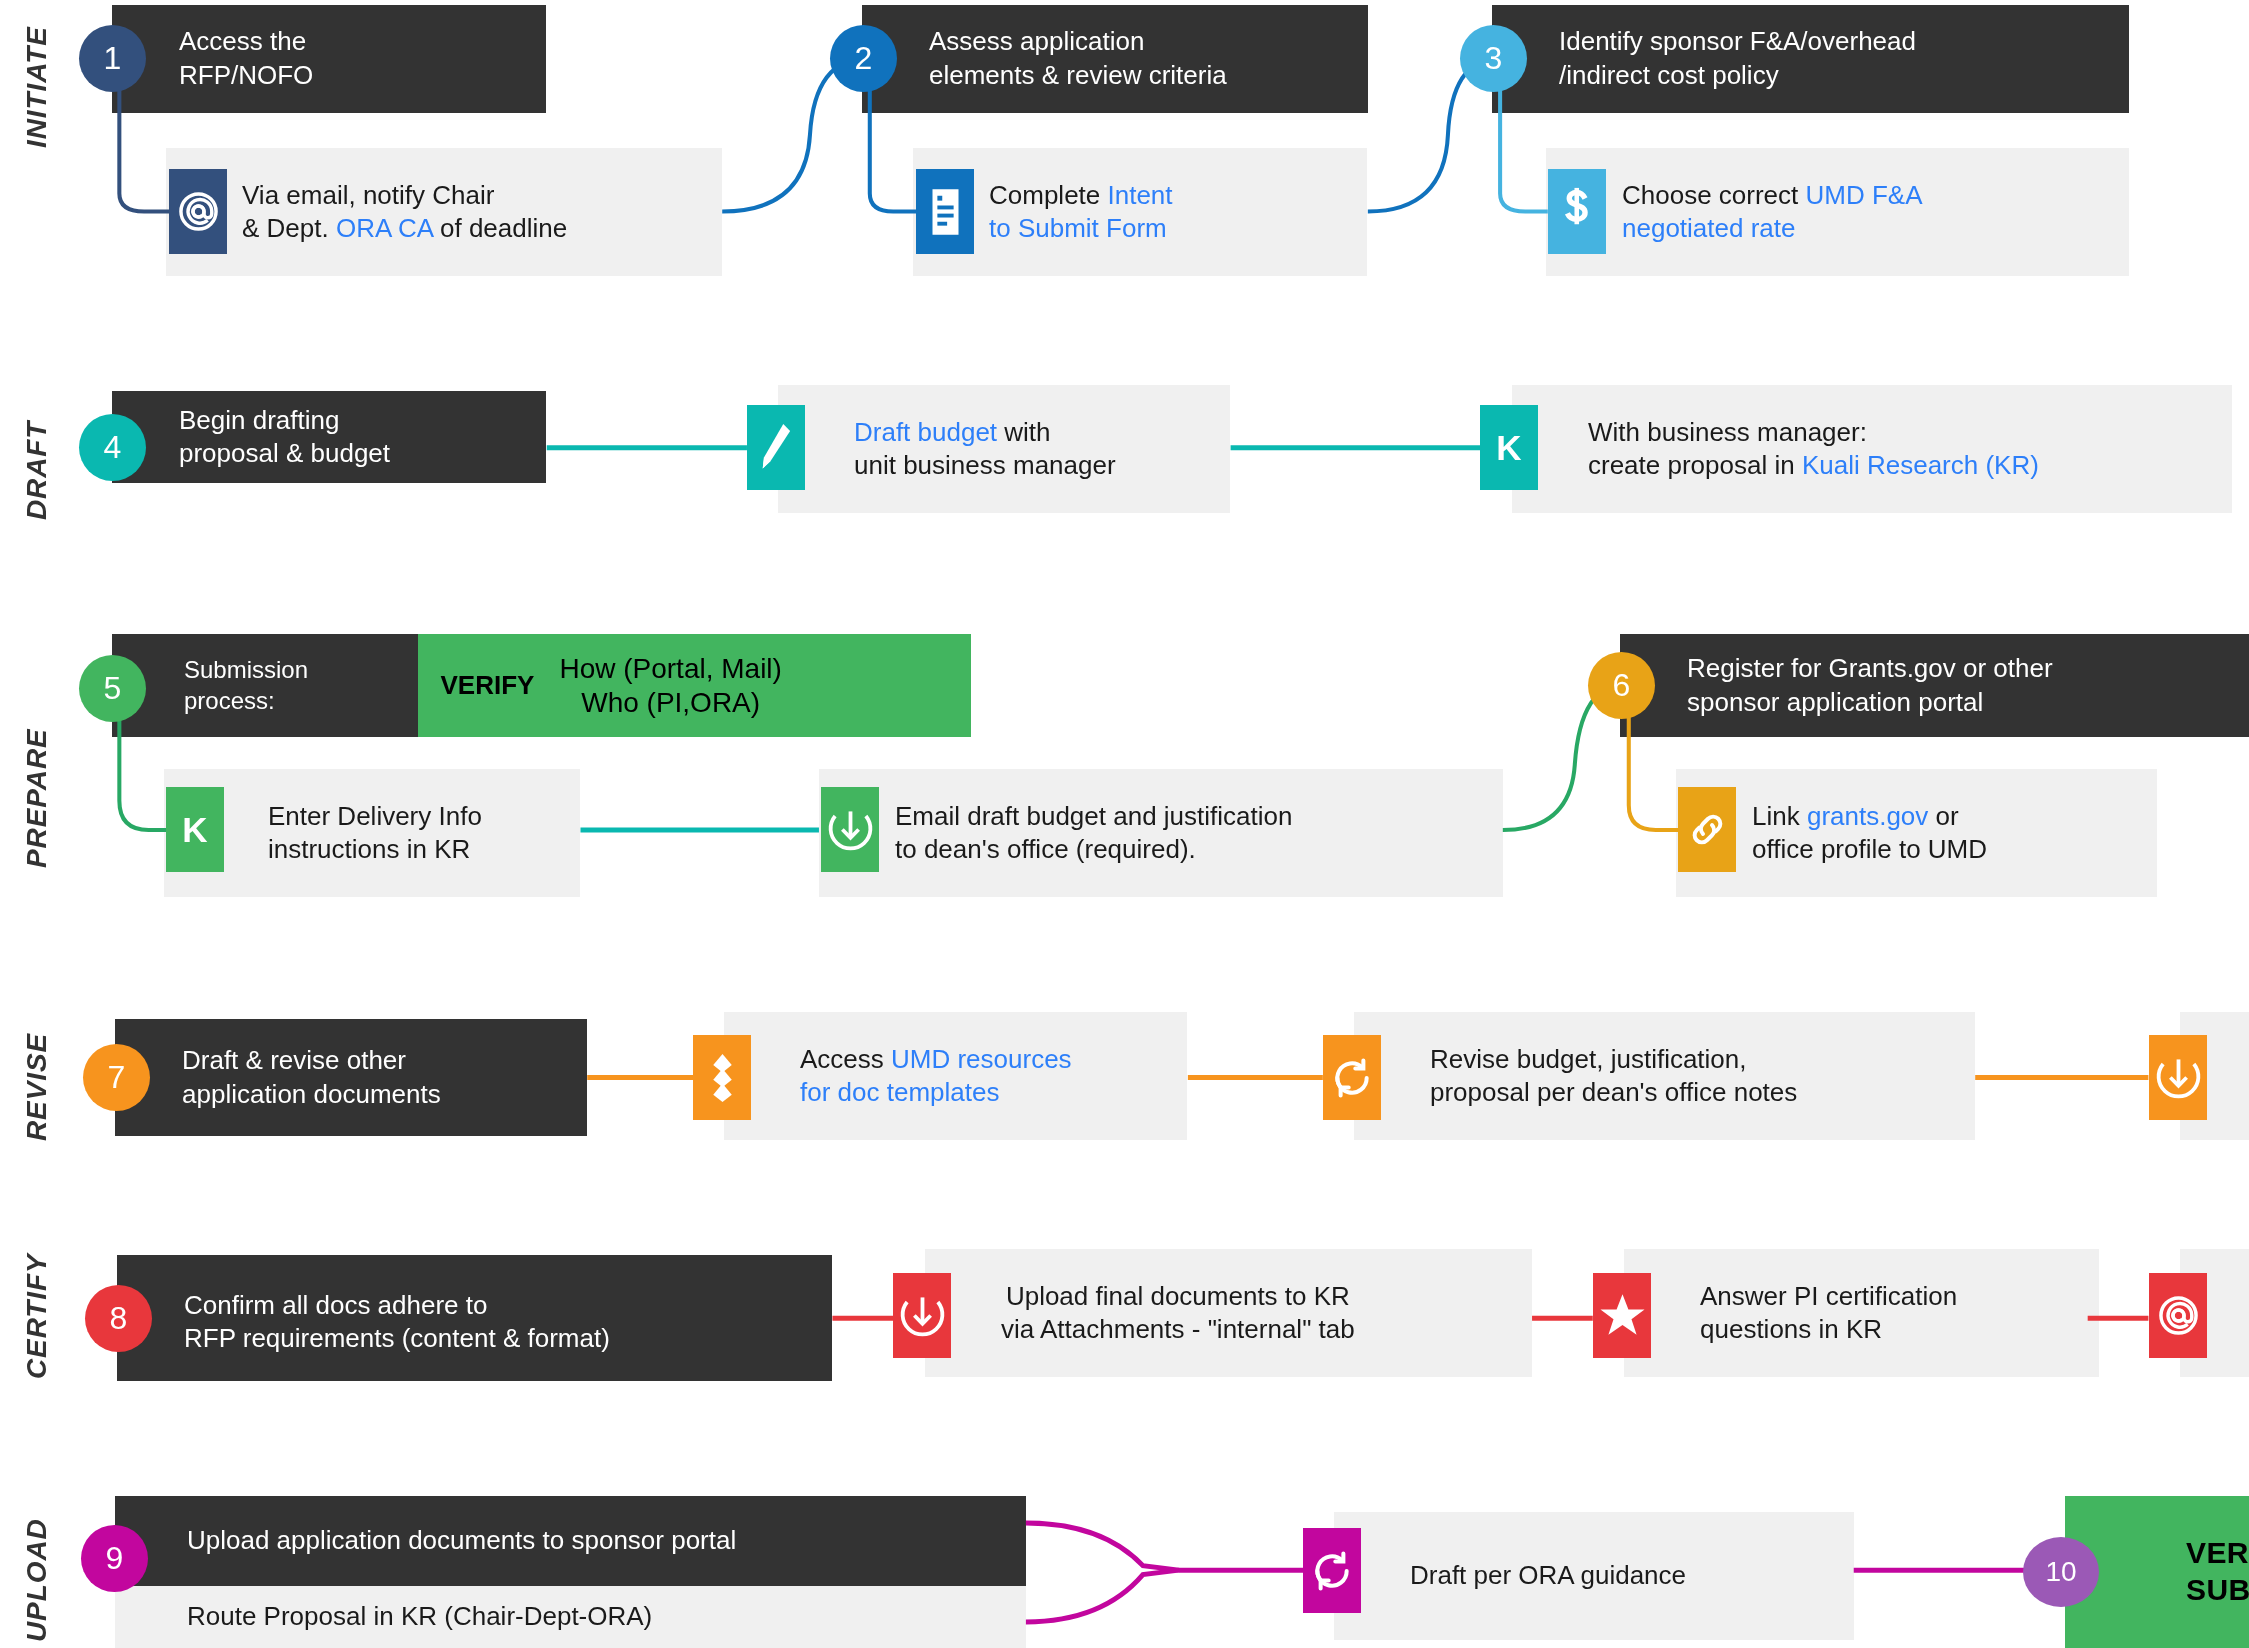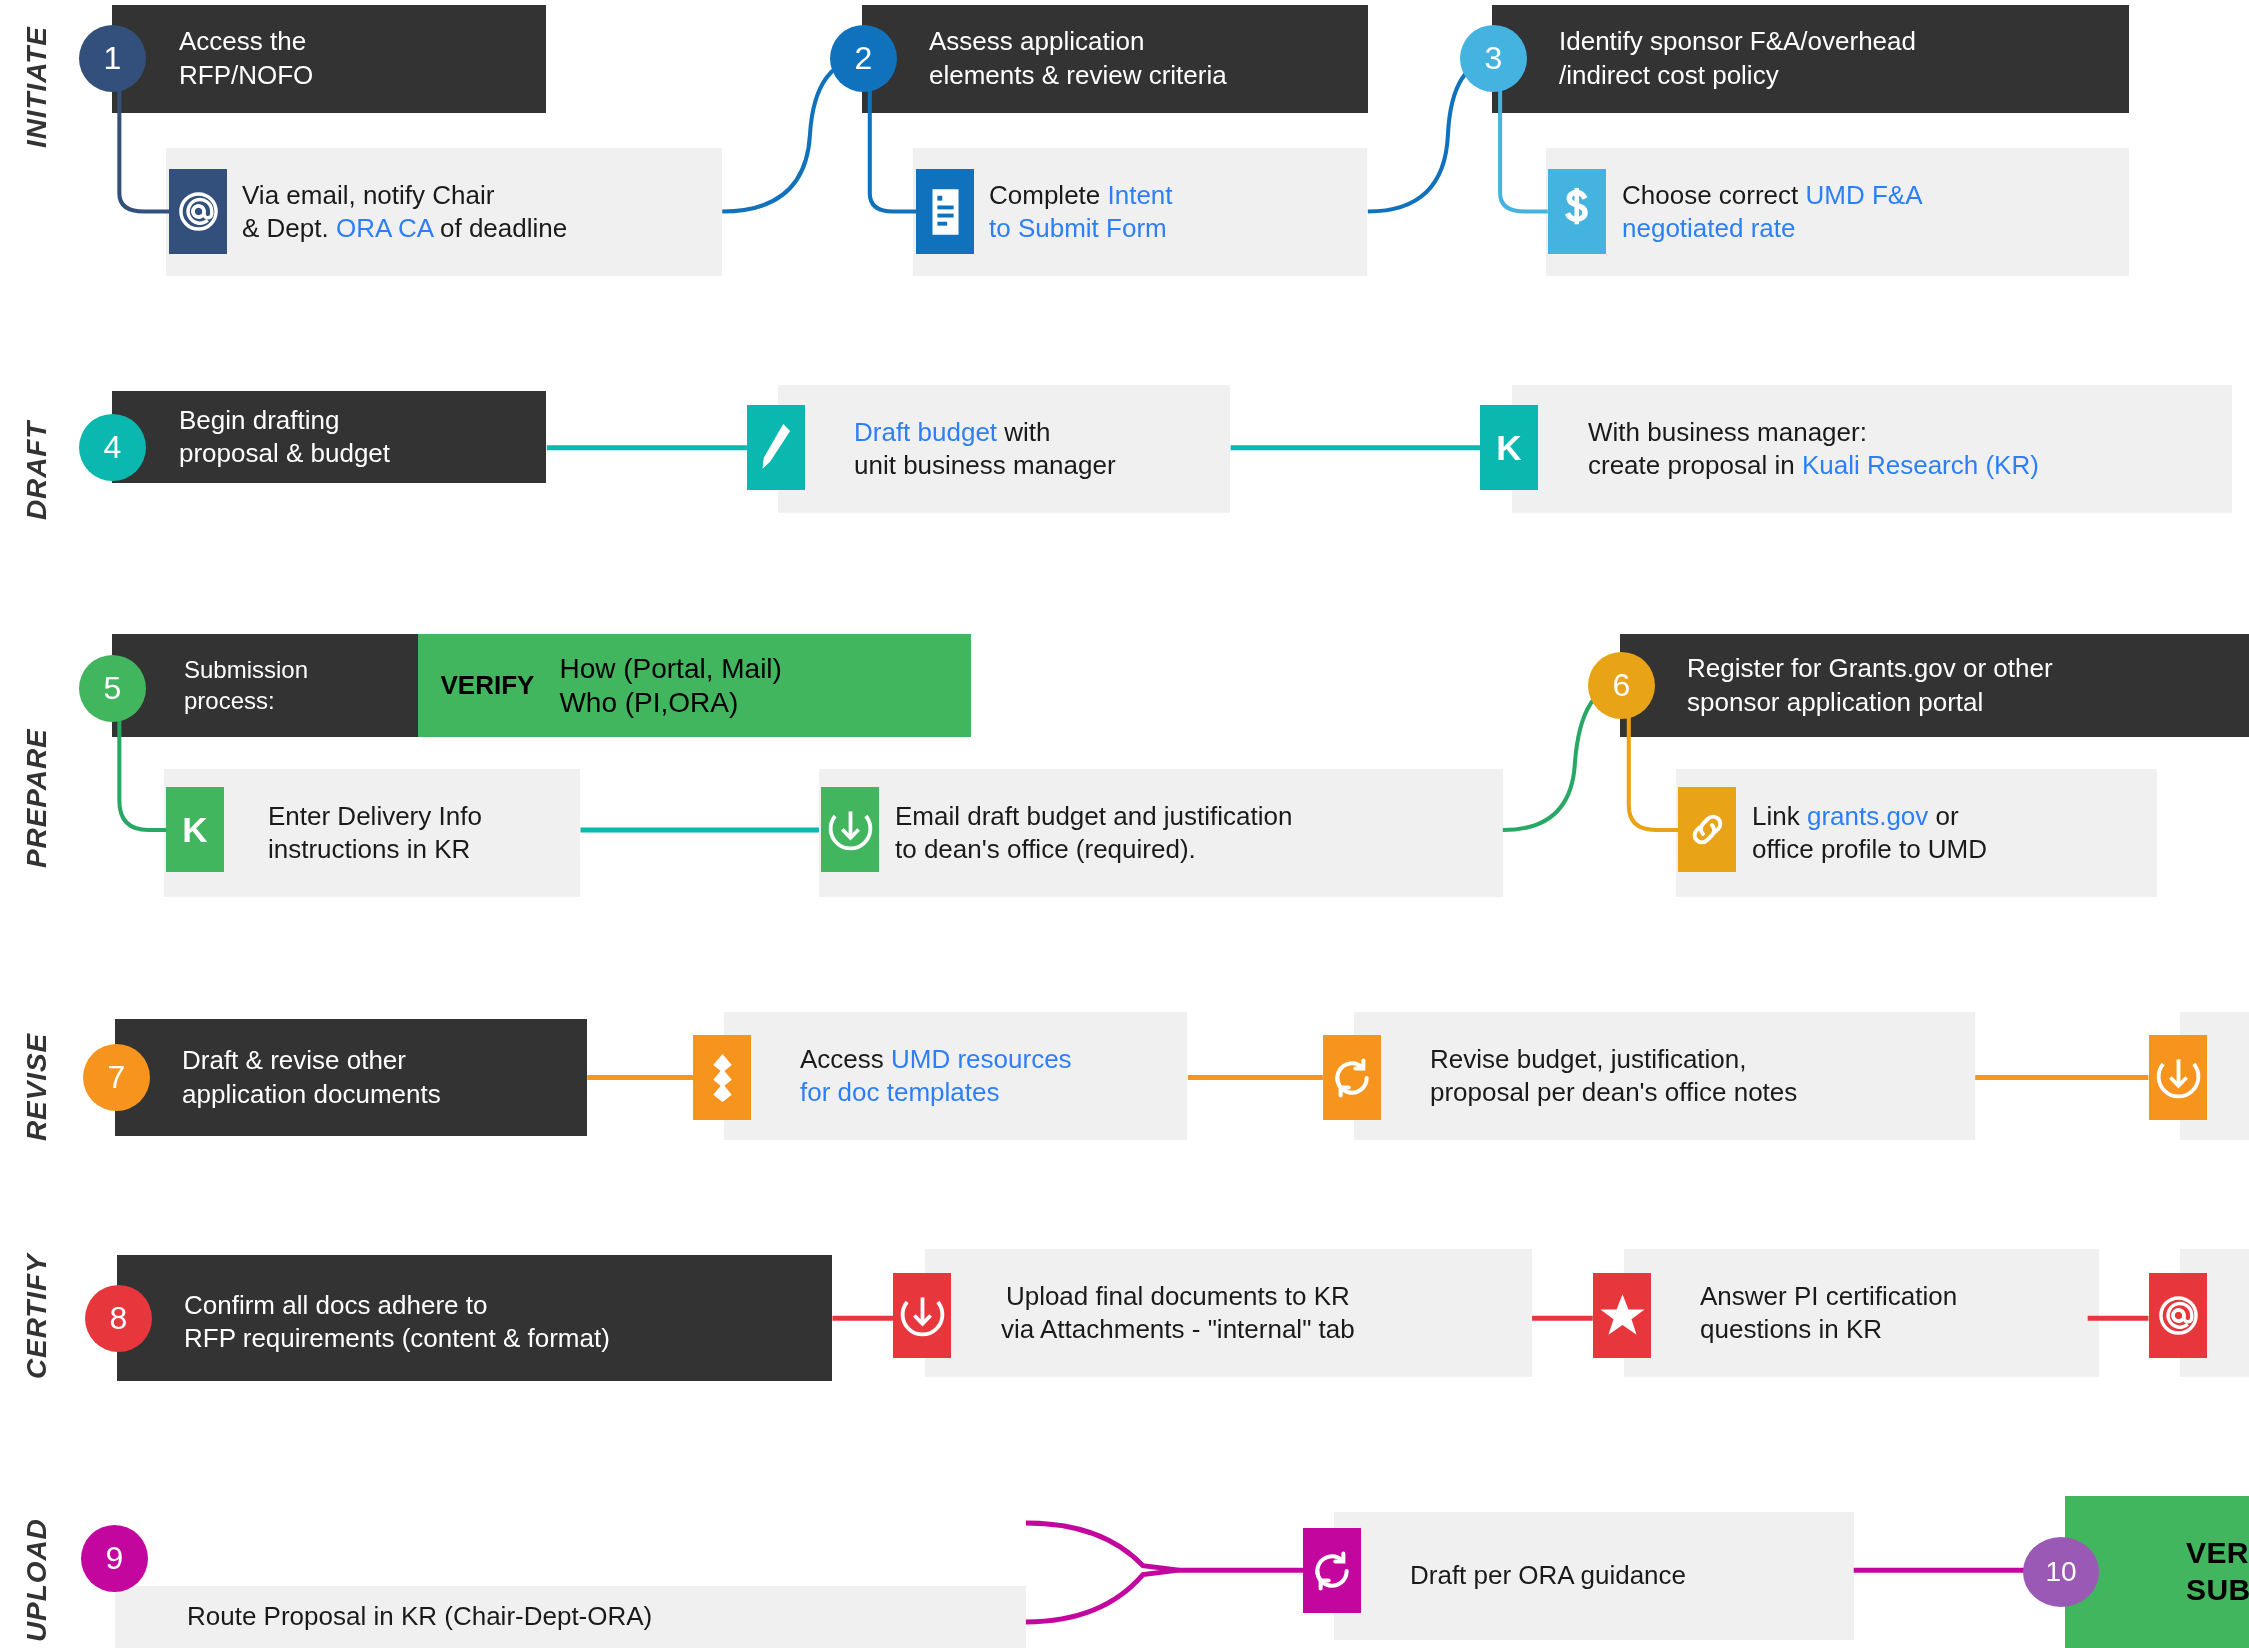--- a/index.html
+++ b/index.html
@@ -230,21 +230,21 @@
 create proposal in </span><span class="blue-link">Kuali Research (KR)</span></span>
   </div>
   <div class="icon-sq" style="left:1480px; top:405px; width:58px; height:85px; background:#0ab8b0;">
     <span class="icon-letter">K</span>
   </div>
 
   <div class="dark-box narrowpad" style="left:112px; top:634px; width:306px; height:103px; font-size:24px;">
     <span style="white-space:pre-line;">Submission
 process:</span>
   </div>
-  <div class="green-box" style="left:418px; top:634px; width:553px; height:103px;">
+  <div class="green-box" style="left:418px; top:634px; width:553px; height:103px;text-align:center;">
     <span style="font-weight:700; font-size:26px; padding-left:22.5px; padding-right:25px;">VERIFY</span>
     <span style="white-space:pre-line; font-size:28px; line-height:1.18;">How (Portal, Mail)
 Who (PI,ORA)</span>
   </div>
   <div class="bubble" style="left:79px; top:655px; width:67px; height:67px; background:#42b55f;">
     <span>5</span>
   </div>
 
   <div class="grey-box" style="left:164px; top:769px; width:416px; height:128px;">
     <span class="txt" id="s5a" style="white-space:pre-line;margin-left:28px;"><span>Enter Delivery Info
@@ -364,20 +364,23 @@
     <span class="txt" id="s8c" style="white-space:pre-line;"></span>
   </div>
   <div class="icon-sq" style="left:2149px; top:1273px; width:58px; height:85px; background:#e8373c;">
     <svg width="49" height="49" viewBox="0 0 24 24" fill="none" stroke="#fff" stroke-width="1.7">
       <path d="M16.5 16.3a5.8 5.8 0 1 1 2-4.4v1.3a1.9 1.9 0 0 1-3.8 0V12a2.7 2.7 0 1 0-.9 2"></path>
       <circle cx="12" cy="12" r="2.7"></circle>
       <circle cx="12" cy="12" r="8.6"></circle>
     </svg>
   </div>
 
+  <div class="dark-box" style="left:115px; top:1496px; width:911px; height:90px; padding-left:72px;">
+    <span style="white-space:pre-line;">Upload application documents to sponsor portal</span>
+  </div>
   <div class="grey-box" style="left:115px; top:1586px; width:911px; height:62px;">
     <span class="txt" style="padding-left:72px;">Route Proposal in KR (Chair-Dept-ORA)</span>
   </div>
   <div class="bubble" style="left:81px; top:1525px; width:67px; height:67px; background:#c2069e;">
     <span>9</span>
   </div>
 
   <div class="grey-box" style="left:1334px; top:1512px; width:520px; height:128px;">
     <span class="txt" id="s9a" style="white-space:pre-line;"><span>Draft per ORA guidance</span></span>
   </div>

